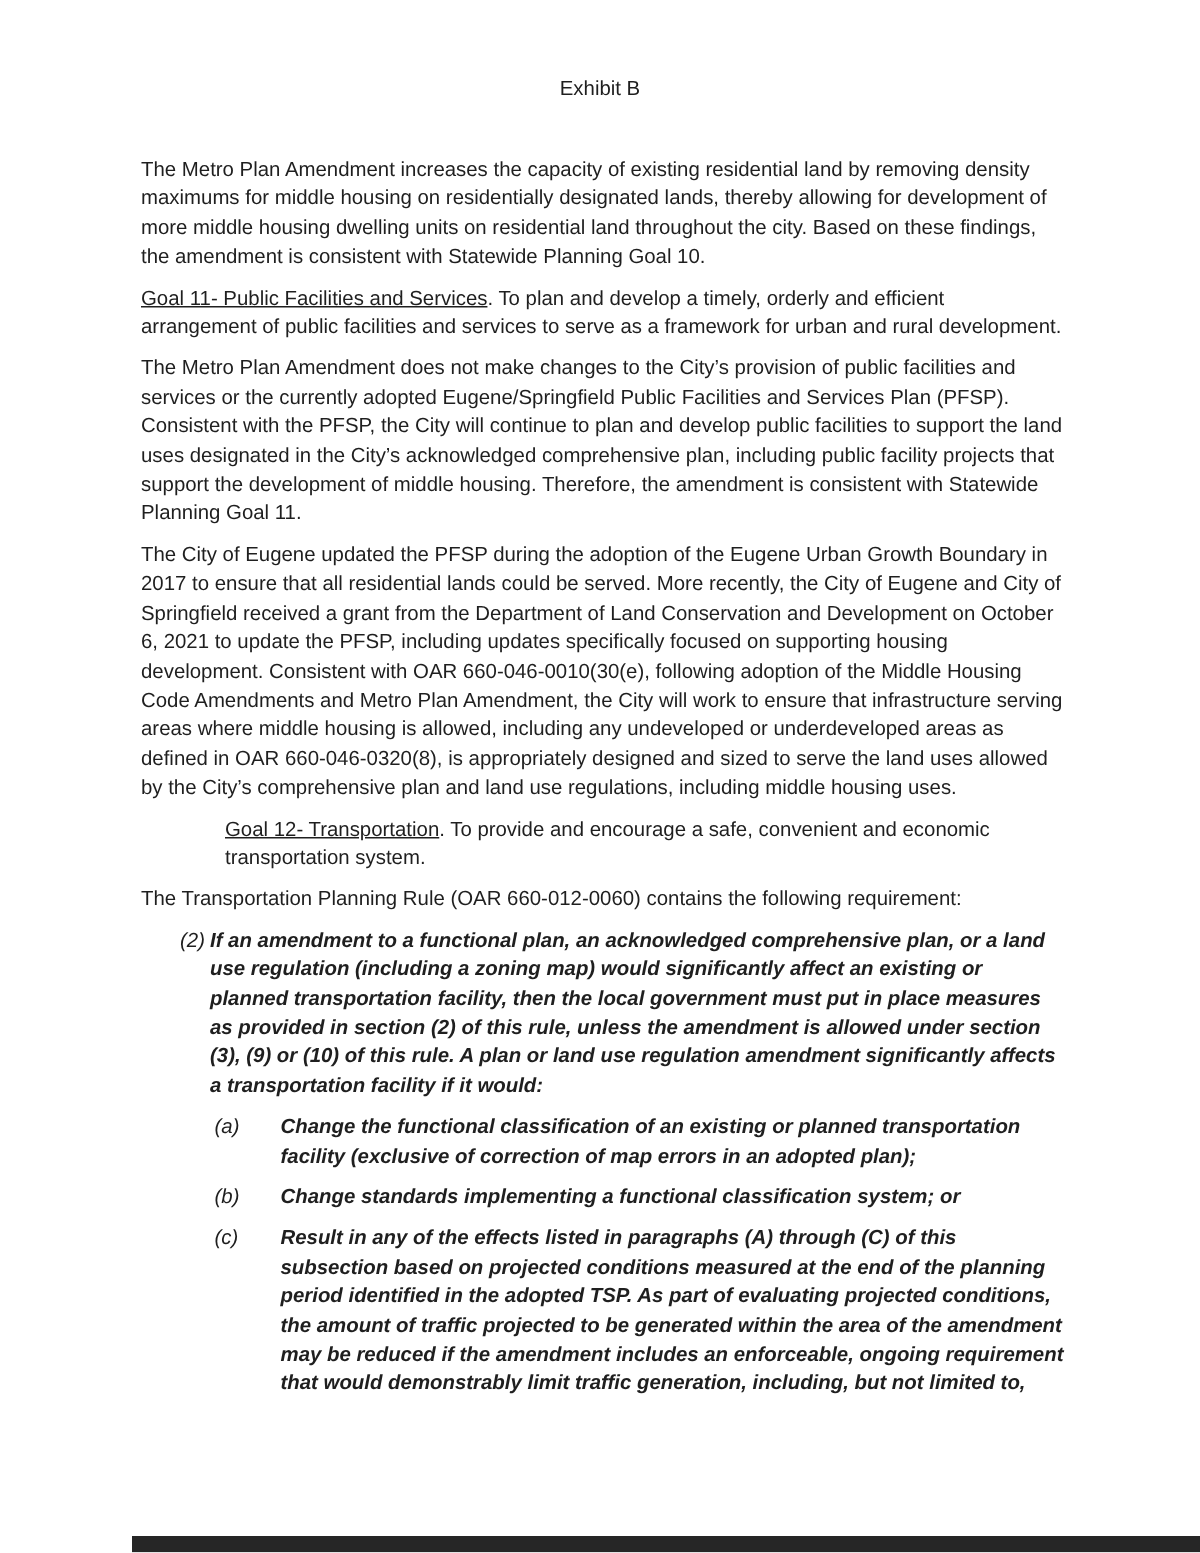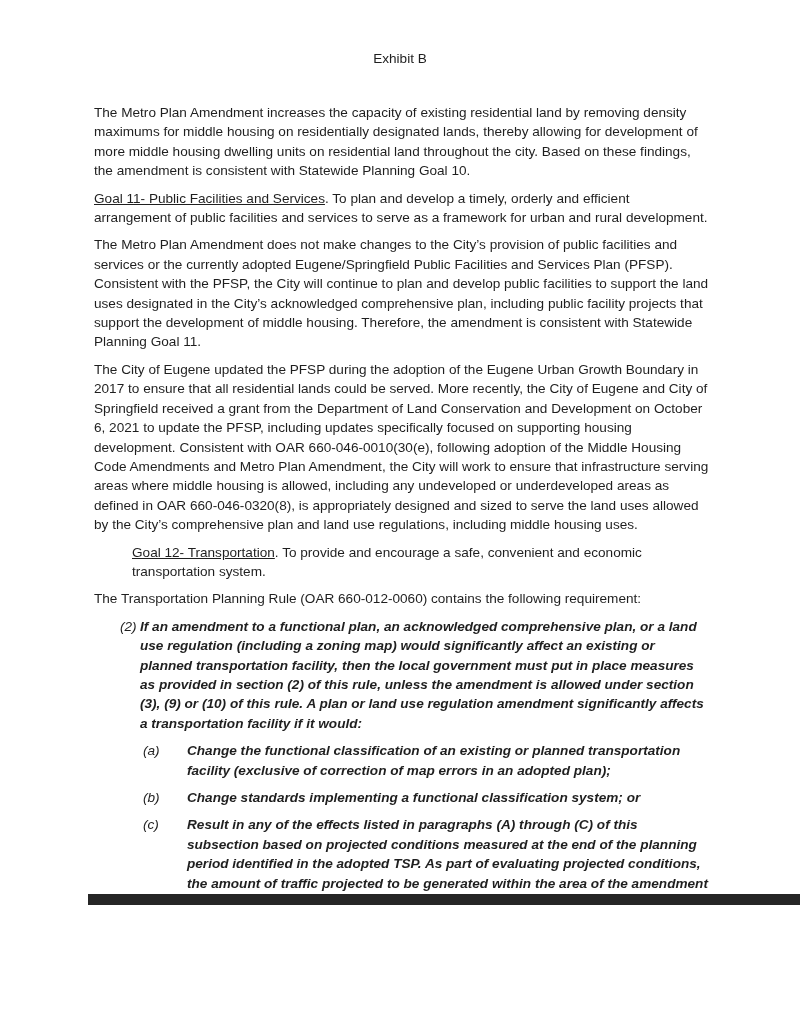--- a/index.html
+++ b/index.html
@@ -1,20 +1,20 @@
 <!DOCTYPE html>
 <html><head>
 <meta charset="utf-8">
 <style>
   * { margin: 0; padding: 0; box-sizing: border-box; }
   html, body { background: #ffffff; }
   .page {
     position: relative;
     width: 800px;
-    height: 905px;
+    height: 1035px;
     background: #ffffff;
     font-family: "Liberation Sans", sans-serif;
     font-size: 13.6px;
     line-height: 19.4px;
     color: #1f1f1f;
     overflow: hidden;
   }
   .doc-header {
     position: absolute;
     top: 49px;
@@ -24,21 +24,21 @@
   }
   .doc-body {
     position: absolute;
     top: 103px;
     left: 94px;
     width: 616px;
   }
   .doc-body p { margin-bottom: 8px; }
   .italic { }
   .underline { text-decoration: underline; }
-  .indent1 { margin-left: 38px; }
+  .indent1 { margin-left: 56px; }
   .list-item {
     display: flex;
     margin-bottom: 8px;
     font-style: italic;
   }
   .list-item.level1 { padding-left: 26px; }
   .list-item.level1 > .label { flex: 0 0 20px; }
   .list-item.level2 { padding-left: 49px; }
   .list-item.level2 > .label { flex: 0 0 44px; }
   .list-item > .text { flex: 1 1 auto; font-weight: bold; }

